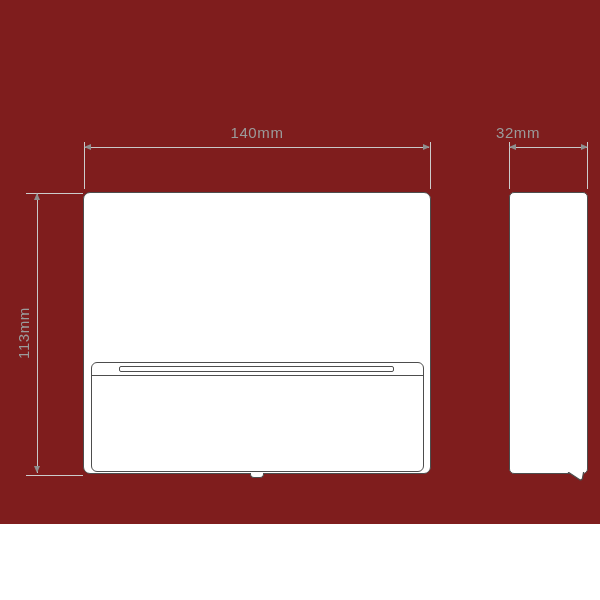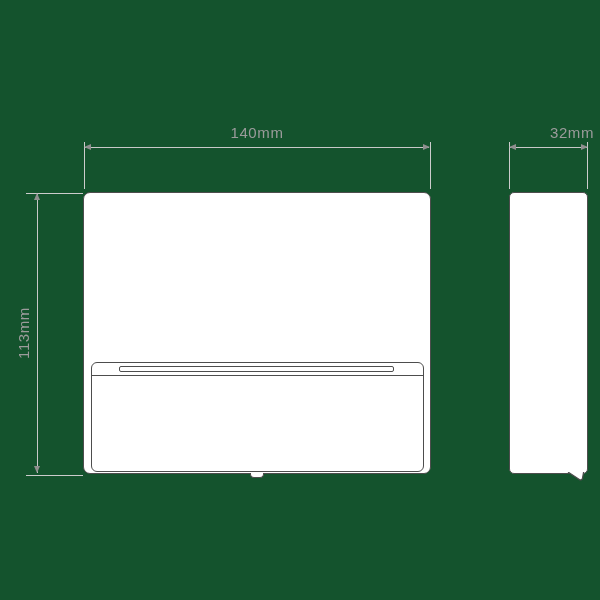--- a/index.html
+++ b/index.html
@@ -4,22 +4,22 @@
 <style>
   html, body {
     margin: 0;
     padding: 0;
     background: #ffffff;
     font-family: "Liberation Sans", "DejaVu Sans", sans-serif;
   }
   .canvas {
     position: relative;
     width: 600px;
-    height: 600px;
-    background: #14532d;
+    height: 524px;
+    background: #7f1d1d;
     overflow: hidden;
   }
   .canvas * { box-sizing: border-box; }
   .abs { position: absolute; }
 
   
   .front-outline {
     left: 83px; top: 192px; width: 348px; height: 282px;
     border: 1px solid #4d4d4d; border-radius: 7px;
     background: #ffffff;
@@ -82,21 +82,21 @@
 
   
   .dim-label {
     color: #9b9b9b;
     font-size: 15px;
     letter-spacing: 0.6px;
     white-space: nowrap;
     line-height: 1;
   }
   .label-140 { left: 257px; top: 125px; transform: translateX(-50%); }
-  .label-32  { left: 572px; top: 125px; transform: translateX(-50%); }
+  .label-32  { left: 518px; top: 125px; transform: translateX(-50%); }
   .label-113 { left: 23px;  top: 333px; transform: translate(-50%, -50%) rotate(-90deg); }
 </style>
 </head>
 <body>
 
 <div class="canvas">
 
   <div class="abs front-outline"></div>
   <div class="abs front-panel"></div>
   <div class="abs front-slot"></div>

